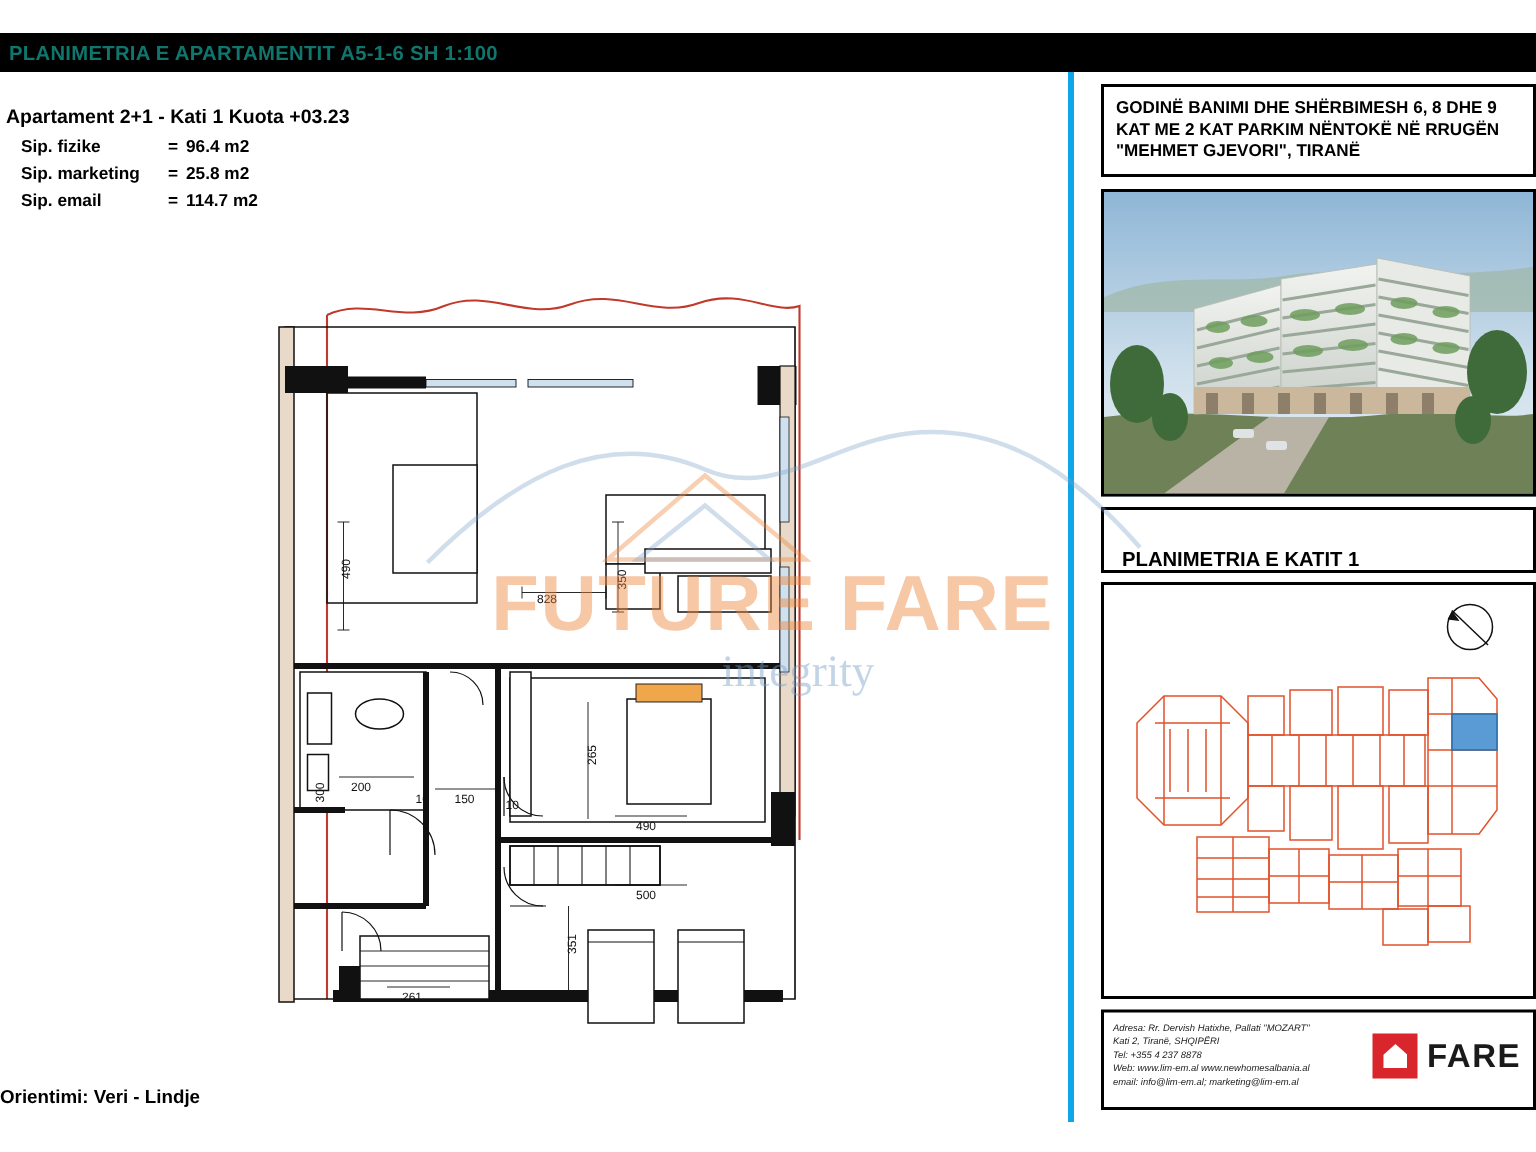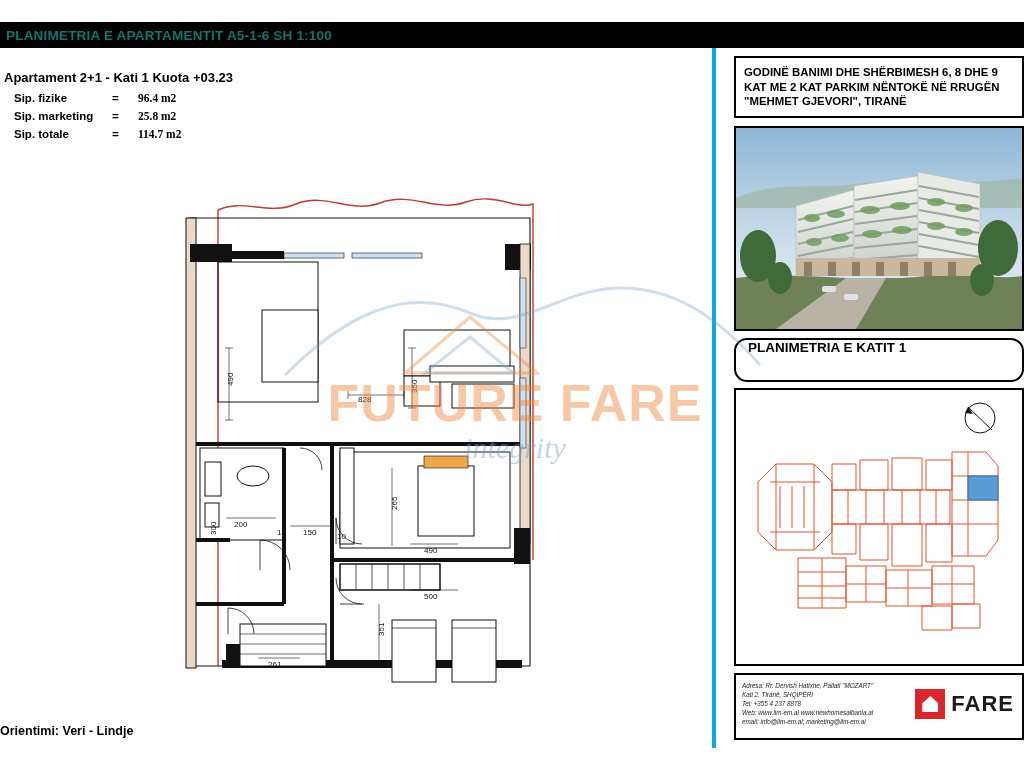--- a/index.html
+++ b/index.html
@@ -52,21 +52,21 @@
   }
   .spec {
     position: absolute;
     left: 0;
     font-size: 11.5px;
     font-weight: bold;
     white-space: nowrap;
   }
   .spec .lab { position: absolute; left: 2px; margin-left: 12px; }
   .spec .eq  { position: absolute; left: 112px; }
-  .spec .val { position: absolute; left: 138px; font-family: Liberation Serif, serif; }
+  .spec .val { position: absolute; left: 124px; }
   .orient {
     position: absolute;
     left: 0; top: 676px;
     font-size: 12.5px;
     font-weight: bold;
   }
   
   .right-col {
     position: absolute;
     left: 716px; top: 48px;
@@ -90,25 +90,24 @@
   .render-box {
     top: 78px;
     height: 205px;
     overflow: hidden;
     background: #8fa9b8;
   }
   .plan-title-box {
     top: 290px;
     height: 44px;
     display: flex;
-    align-items: flex-start;
+    align-items: flex-end;
     padding-left: 12px;
     font-size: 13.5px;
     font-weight: bold;
-    border-radius: 13px;
   }
   .keyplan-box {
     top: 340px;
     height: 278px;
     background: #fff;
     overflow: hidden;
   }
   .footer-box {
     top: 625px;
     height: 67px;
@@ -164,25 +163,24 @@
     left: 0; top: 118px;
     width: 520px;
     text-align: center;
     font-size: 52px;
     font-weight: bold;
     letter-spacing: 1px;
     color: rgba(238,134,58,.45);
   }
   .wm-sub {
     position: absolute;
-    left: 0; top: 176px;
+    left: 17px; top: 176px;
     width: 520px;
     text-align: center;
     font-size: 30px;
-    font-style: italic;
     color: rgba(120,160,200,.45);
     font-family: "Liberation Serif", serif;
   }
   .dim { font-size: 8px; fill: #111; font-family: "Liberation Sans", sans-serif; }
   .dimv { font-size: 8px; fill: #111; font-family: "Liberation Sans", sans-serif; }
 </style>
 </head>
 <body>
 
 <div id="sheet">
@@ -199,21 +197,21 @@
       <span class="lab">Sip. fizike</span>
       <span class="eq">=</span>
       <span class="val">96.4 m2</span>
     </div>
     <div class="spec" style="top:62px">
       <span class="lab">Sip. marketing</span>
       <span class="eq">=</span>
       <span class="val">25.8 m2</span>
     </div>
     <div class="spec" style="top:80px">
-      <span class="lab">Sip. totale</span>
+      <span class="lab">Sip. email</span>
       <span class="eq">=</span>
       <span class="val">114.7 m2</span>
     </div>
 
     <svg width="716" height="700" viewBox="0 0 716 700" style="position:absolute;left:0;top:0;">
 
       <g fill="none" stroke="#c0392b" stroke-width="1.4">
         <path d="M218,162 C244,150 268,168 296,156 C326,144 350,166 380,155
                  C412,143 436,165 466,154 C494,144 516,162 533,156
                  L533,512"></path>

